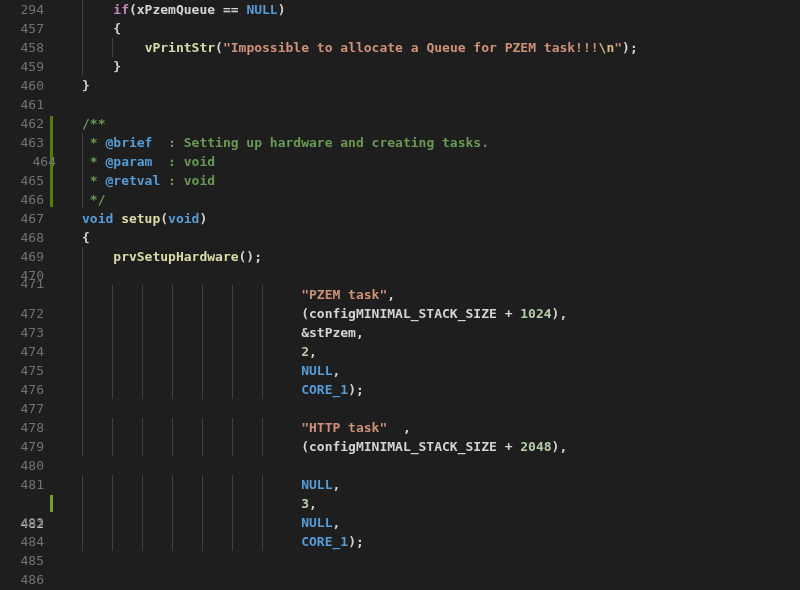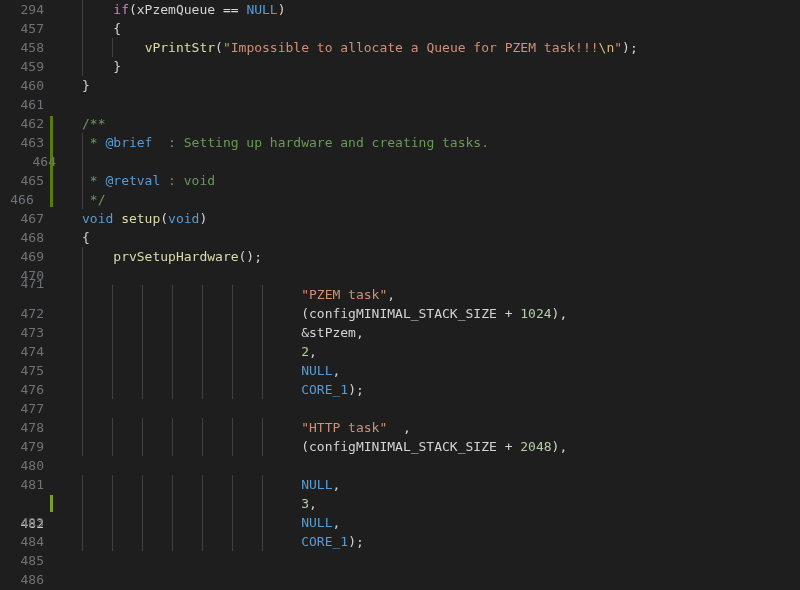--- a/index.html
+++ b/index.html
@@ -38,20 +38,21 @@
     right: 0;
     height: 590px;
   }
 
   .row {
     position: relative;
     height: 19px;
     line-height: 19px;
     white-space: pre;
     font-size: 13px;
+    font-weight: bold;
   }
 
   .ln {
     position: absolute;
     left: 0;
     width: 44px;
     height: 19px;
     line-height: 19px;
     text-align: right;
     font-size: 13px;
@@ -116,21 +117,21 @@
       <div class="ln" style="top: 0px;">294</div>
       <div class="ln" style="top: 19px;">457</div>
       <div class="ln" style="top: 38px;">458</div>
       <div class="ln" style="top: 57px;">459</div>
       <div class="ln" style="top: 76px;">460</div>
       <div class="ln" style="top: 95px;">461</div>
       <div class="ln" style="top: 114px;">462</div>
       <div class="ln" style="top: 133px;">463</div>
       <div class="ln" style="top: 152px; margin-left: 12px;">464</div>
       <div class="ln" style="top: 171px;">465</div>
-      <div class="ln" style="top: 190px; text-align: center;">466</div>
+      <div class="ln" style="top: 190px;">466</div>
       <div class="ln" style="top: 209px;">467</div>
       <div class="ln" style="top: 228px;">468</div>
       <div class="ln" style="top: 247px;">469</div>
       <div class="ln" style="top: 266px;">470</div>
       <div class="ln" style="top: 275px; font-family: Liberation Mono, monospace;">471</div>
       <div class="ln" style="top: 304px;">472</div>
       <div class="ln" style="top: 323px;">473</div>
       <div class="ln" style="top: 342px;">474</div>
       <div class="ln" style="top: 361px;">475</div>
       <div class="ln" style="top: 380px;">476</div>
@@ -148,21 +149,21 @@
     </div>
   <div class="code-area">
       <div class="row"><div class="guide" style="left: 26px; height: 19px;"></div><span class="code"><span class="t-plain">    </span><span class="t-key">if</span><span class="t-plain">(xPzemQueue </span><span class="t-op">==</span><span class="t-plain"> </span><span class="t-type">NULL</span><span class="t-plain">)</span></span></div>
       <div class="row"><div class="guide" style="left: 26px; height: 19px;"></div><span class="code"><span class="t-plain">    {</span></span></div>
       <div class="row"><div class="guide" style="left: 26px; height: 19px;"></div><div class="guide" style="left: 56.08px; height: 19px;"></div><span class="code"><span class="t-plain">        </span><span class="t-fn">vPrintStr</span><span class="t-plain">(</span><span class="t-str">"Impossible to allocate a Queue for PZEM task!!!</span><span class="t-esc">\n</span><span class="t-str">"</span><span class="t-plain">);</span></span></div>
       <div class="row"><div class="guide" style="left: 26px; height: 19px;"></div><span class="code"><span class="t-plain">    }</span></span></div>
       <div class="row"><span class="code"><span class="t-plain">}</span></span></div>
       <div class="row"><span class="code"></span></div>
       <div class="row"><span class="code"><span class="t-comment">/**</span></span></div>
       <div class="row"><div class="guide" style="left: 26px; height: 19px;"></div><span class="code"><span class="t-comment"> * </span><span class="t-doctag">@brief</span><span class="t-comment">  : Setting up hardware and creating tasks.</span></span></div>
-      <div class="row"><div class="guide" style="left: 26px; height: 19px;"></div></div>
+      <div class="row"><div class="guide" style="left: 26px; height: 19px;"></div><span class="code"><span class="t-comment"> * </span><span class="t-doctag">@param</span><span class="t-comment">  : void</span></span></div>
       <div class="row"><div class="guide" style="left: 26px; height: 19px;"></div><span class="code"><span class="t-comment"> * </span><span class="t-doctag">@retval</span><span class="t-comment"> : void</span></span></div>
       <div class="row"><div class="guide" style="left: 26px; height: 19px;"></div><span class="code"><span class="t-comment"> */</span></span></div>
       <div class="row"><span class="code"><span class="t-type">void</span><span class="t-plain"> </span><span class="t-fn">setup</span><span class="t-plain">(</span><span class="t-type">void</span><span class="t-plain">)</span></span></div>
       <div class="row"><span class="code"><span class="t-plain">{</span></span></div>
       <div class="row"><div class="guide" style="left: 26px; height: 19px;"></div><span class="code"><span class="t-plain">    </span><span class="t-fn">prvSetupHardware</span><span class="t-plain">();</span></span></div>
       <div class="row"><div class="guide" style="left: 26px; height: 19px;"></div><span class="code"></span></div>
       <div class="row"><div class="guide" style="left: 26px; height: 19px;"></div><div class="guide" style="left: 56.08px; height: 19px;"></div><div class="guide" style="left: 86.16px; height: 19px;"></div><div class="guide" style="left: 116.24px; height: 19px;"></div><div class="guide" style="left: 146.32px; height: 19px;"></div><div class="guide" style="left: 176.4px; height: 19px;"></div><div class="guide" style="left: 206.48px; height: 19px;"></div><span class="code"><span class="t-plain">                            </span><span class="t-str">"PZEM task"</span><span class="t-plain">,</span></span></div>
       <div class="row"><div class="guide" style="left: 26px; height: 19px;"></div><div class="guide" style="left: 56.08px; height: 19px;"></div><div class="guide" style="left: 86.16px; height: 19px;"></div><div class="guide" style="left: 116.24px; height: 19px;"></div><div class="guide" style="left: 146.32px; height: 19px;"></div><div class="guide" style="left: 176.4px; height: 19px;"></div><div class="guide" style="left: 206.48px; height: 19px;"></div><span class="code"><span class="t-plain">                            (configMINIMAL_STACK_SIZE + </span><span class="t-num">1024</span><span class="t-plain">),</span></span></div>
       <div class="row"><div class="guide" style="left: 26px; height: 19px;"></div><div class="guide" style="left: 56.08px; height: 19px;"></div><div class="guide" style="left: 86.16px; height: 19px;"></div><div class="guide" style="left: 116.24px; height: 19px;"></div><div class="guide" style="left: 146.32px; height: 19px;"></div><div class="guide" style="left: 176.4px; height: 19px;"></div><div class="guide" style="left: 206.48px; height: 19px;"></div><span class="code"><span class="t-plain">                            &amp;stPzem,</span></span></div>
       <div class="row"><div class="guide" style="left: 26px; height: 19px;"></div><div class="guide" style="left: 56.08px; height: 19px;"></div><div class="guide" style="left: 86.16px; height: 19px;"></div><div class="guide" style="left: 116.24px; height: 19px;"></div><div class="guide" style="left: 146.32px; height: 19px;"></div><div class="guide" style="left: 176.4px; height: 19px;"></div><div class="guide" style="left: 206.48px; height: 19px;"></div><span class="code"><span class="t-plain">                            </span><span class="t-num">2</span><span class="t-plain">,</span></span></div>

